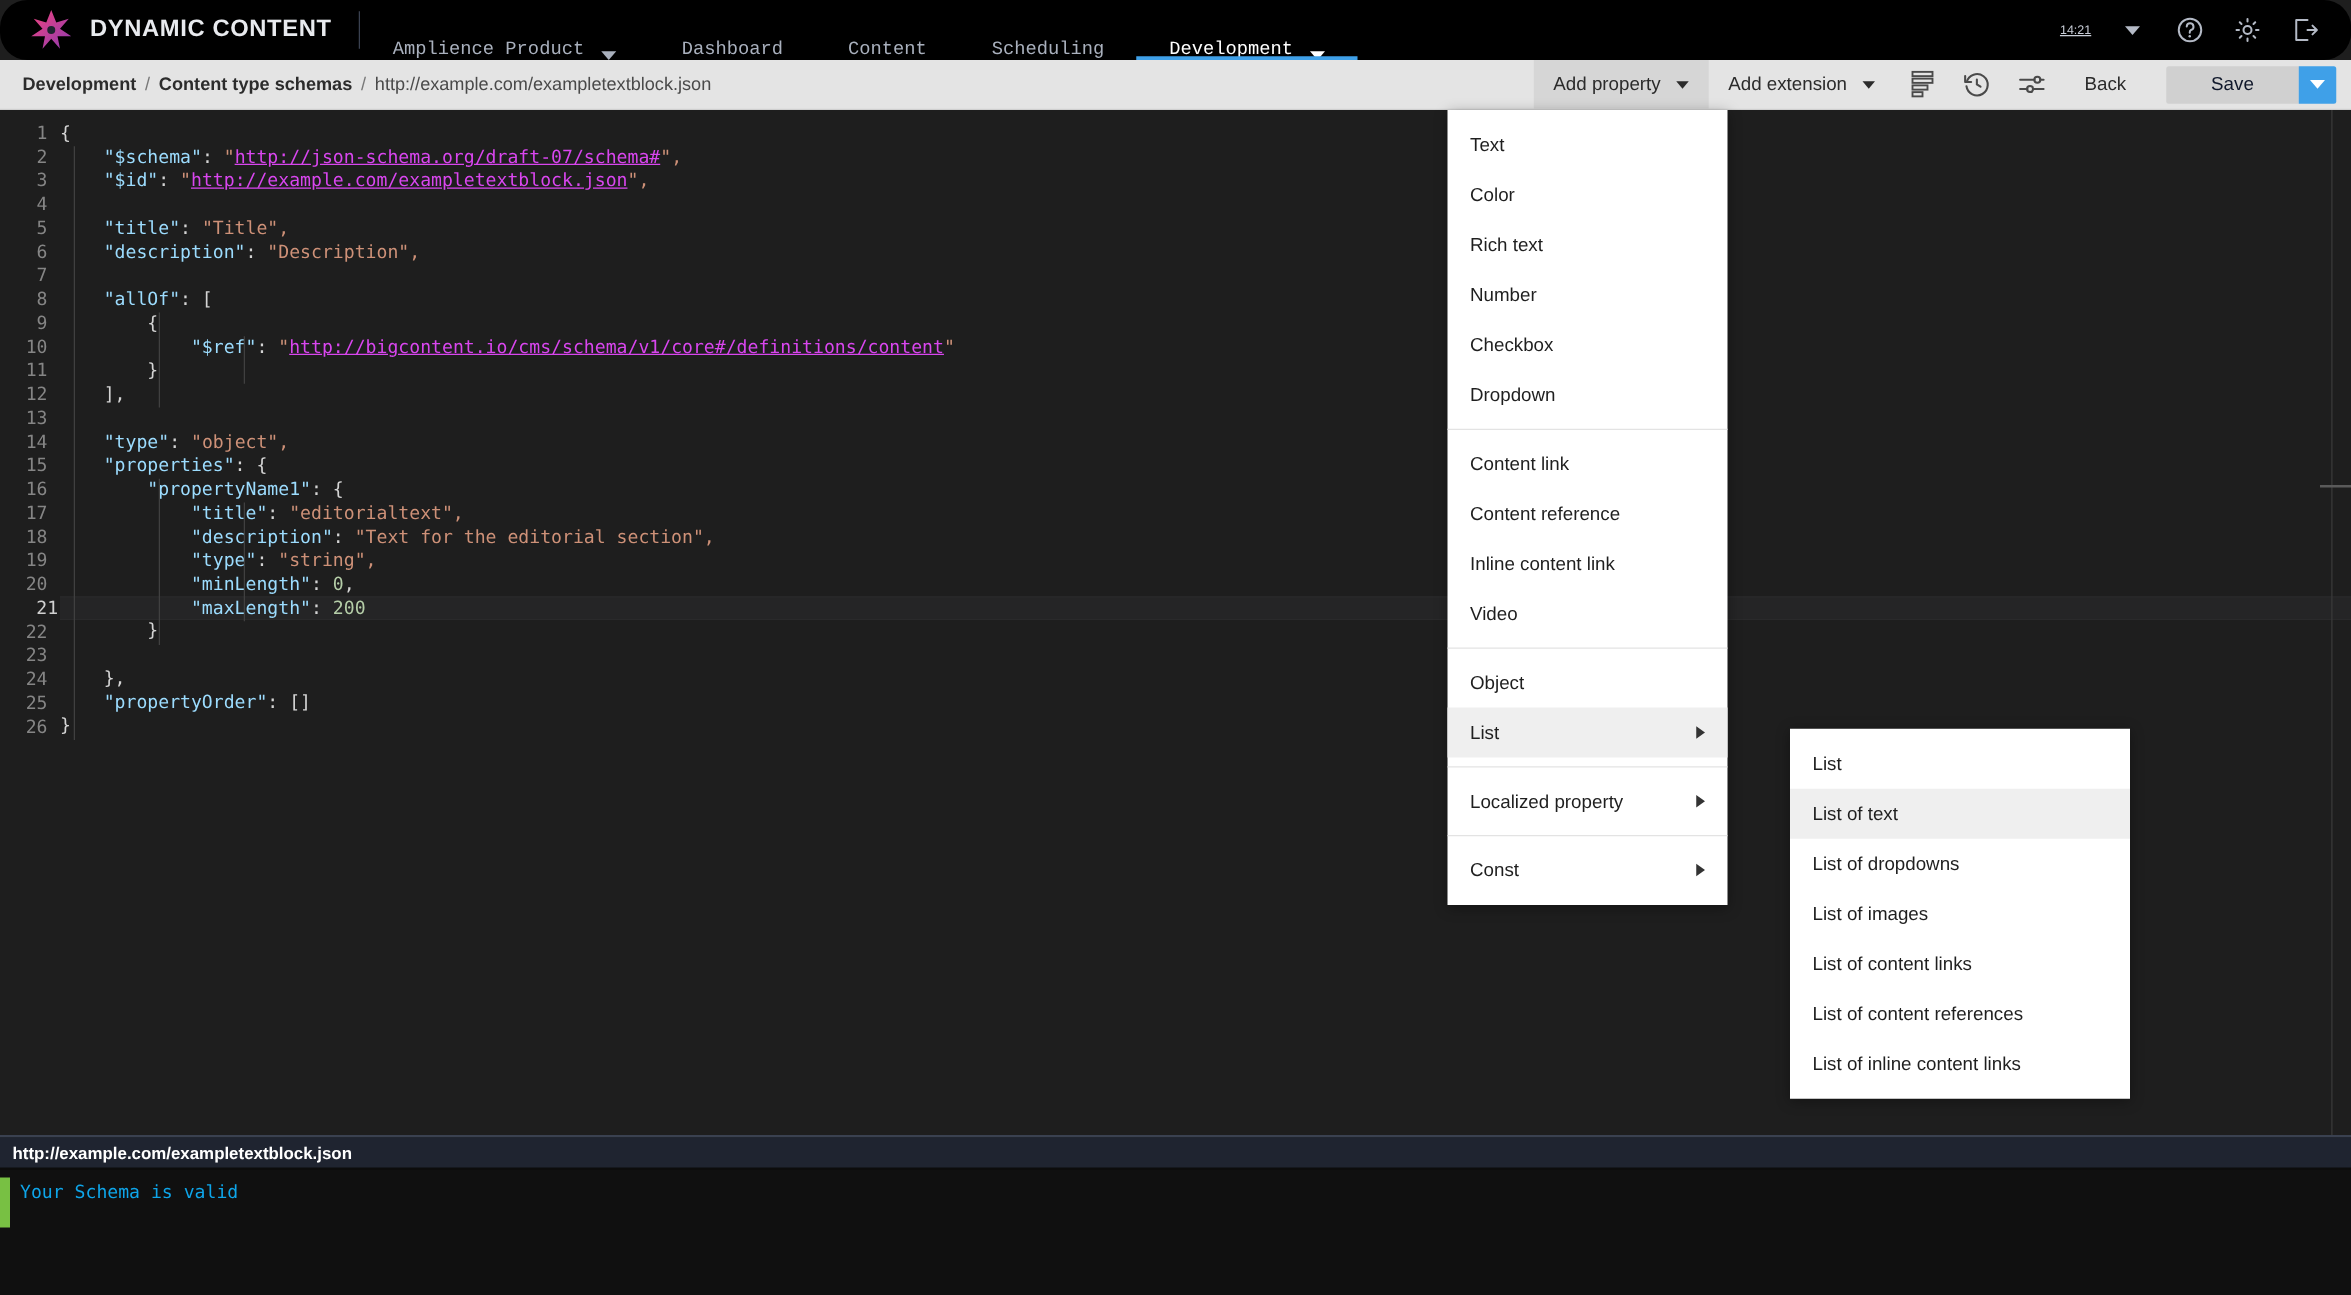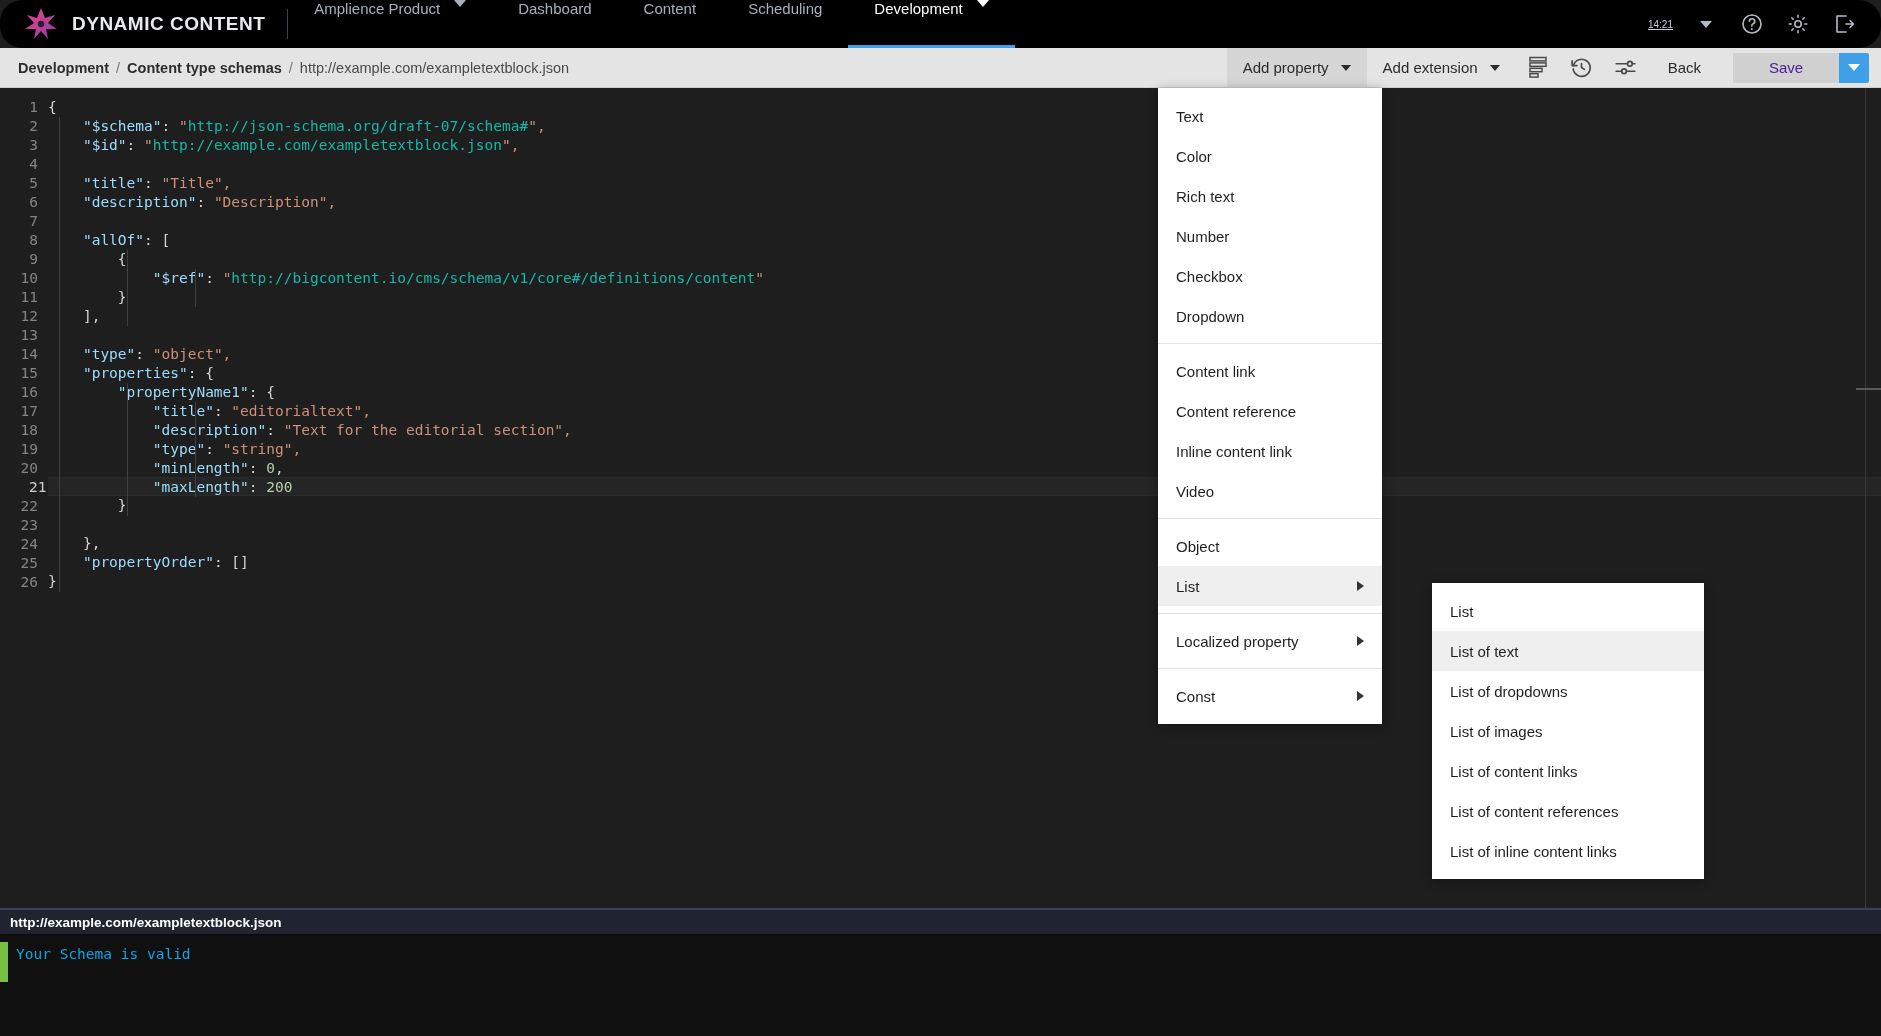--- a/index.html
+++ b/index.html
@@ -16,22 +16,22 @@
   }
   .brand { display: flex; align-items: center; gap: 14px; padding: 0 22px 0 24px; }
   .brand-logo { width: 34px; height: 34px; position: relative; }
   .brand-title {
     font-size: 19px; font-weight: bold; letter-spacing: .5px; color: #e8eaee;
     font-family: "Liberation Sans", sans-serif;
   }
   .navsep { width: 1px; background: #3a4150; margin: 9px 0; }
   .navitems { display: flex; align-items: stretch; }
   .navitem {
-    display: flex; align-items: flex-start; padding: 0 26px; font-size: 15px;
-    color: #a9b0bd; position: relative; cursor: pointer; white-space: nowrap;
+    display: flex; align-items: flex-end; padding: 0 26px; font-size: 15px;
+    color: #a9b0bd; position: relative; cursor: pointer; white-space: nowrap; font-family: Liberation Mono, monospace;
   }
   .navitem.active { color: #ffffff; }
   .navitem.active::after {
     content: ""; position: absolute; left: 0; right: 0; bottom: 0;
     height: 3px; background: #3fa0e8;
   }
   .navitem .caret { margin-left: 14px; }
   .caret {
     display: inline-block; width: 0; height: 0;
     border-left: 6px solid transparent; border-right: 6px solid transparent;
@@ -64,21 +64,21 @@
     width: 44px; height: 100%; display: flex; align-items: center; justify-content: center;
     color: #4a4a4a; cursor: pointer;
   }
   .tb-text {
     display: flex; align-items: center; height: 100%; padding: 0 20px;
     font-size: 15px; color: #2b2b2b; cursor: pointer;
   }
   .tb-save {
     display: flex; align-items: center; justify-content: center;
     height: 30px; min-width: 106px; margin-left: 12px;
-    background: #d0d0d0; color: #4c1d95; font-size: 15px;
+    background: #d0d0d0; color: #0f172a; font-size: 15px;
     border-radius: 2px 0 0 2px; cursor: default;
   }
   .tb-save-arrow {
     height: 30px; width: 30px; background: #3fa0e8; display: flex;
     align-items: center; justify-content: center; border-radius: 0 2px 2px 0;
     margin-right: 12px; cursor: pointer;
   }
   .tb-save-arrow .caret { border-top-color: #fff; }
 
   
@@ -102,21 +102,21 @@
     background: #252526; border-top: 1px solid #2a2a2b; border-bottom: 1px solid #2a2a2b;
     height: 19px; margin-top: -1px;
   }
   .indent-guide {
     position: absolute; top: 10px; width: 1px; background: #404040;
   }
   .k { color: #9cdcfe; }
   .s { color: #ce9178; }
   .n { color: #b5cea8; }
   .p { color: #d4d4d4; }
-  .u { color: #14b8a6; }
+  .u { color: #d946ef; text-decoration: underline; }
   .vline { position: absolute; top: 0; bottom: 0; width: 1px; background: #3a3a3a; }
   .hmark { position: absolute; height: 2px; background: #5a5a5a; }
 
   
   #statusbar {
     position: absolute; left: 0; right: 0; bottom: 0; height: 128px;
     background: #101010; border-top: 2px solid #3a4150;
   }
   .status-head {
     height: 26px; background: #1f2430; color: #fff;

